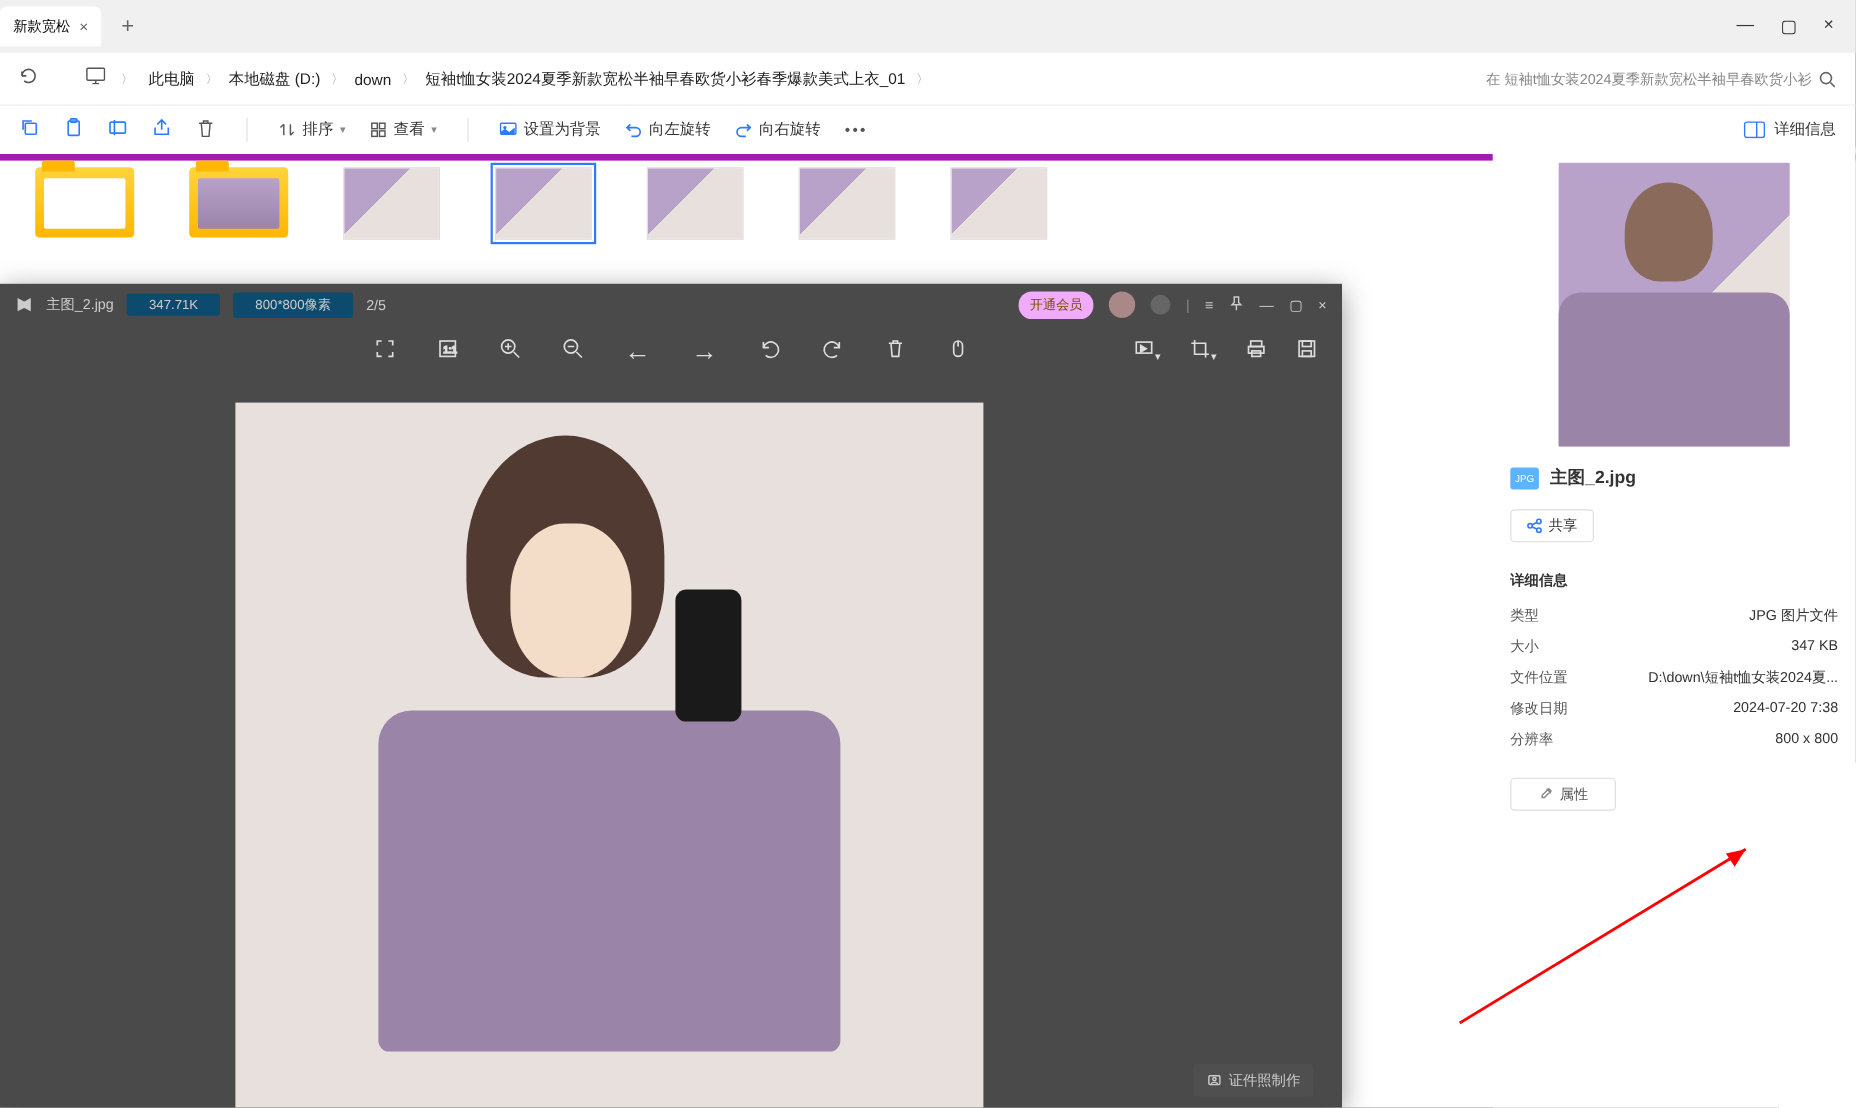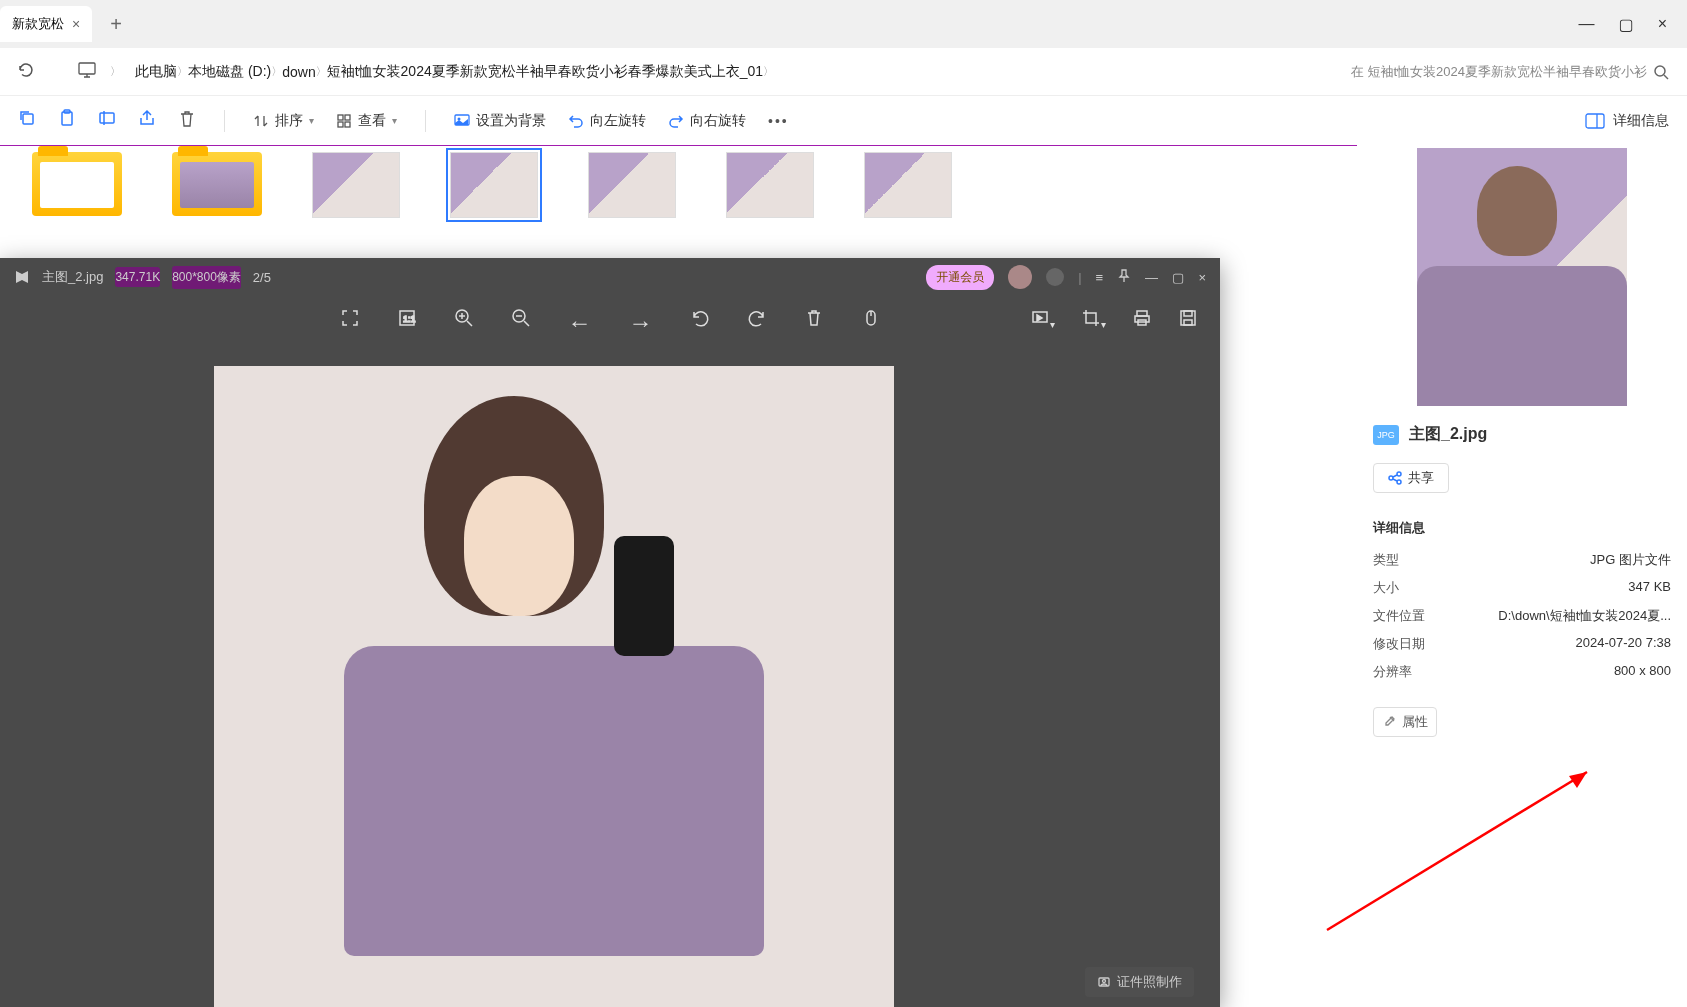--- a/index.html
+++ b/index.html
@@ -8,26 +8,26 @@
 
 .tab-bar { height: 48px; background: #f0f0f0; display: flex; align-items: center; padding-left: 0; }
 .tab { height: 36px; background: #fff; display: flex; align-items: center; padding: 0 12px; gap: 8px; border-radius: 6px 6px 0 0; font-size: 13px; }
 .tab-close { cursor: pointer; color: #666; font-size: 14px; }
 .tab-add { margin-left: 18px; color: #666; font-size: 20px; font-weight: 300; cursor: pointer; }
 .win-controls { margin-left: auto; display: flex; gap: 24px; padding-right: 20px; color: #333; }
 
 
 .breadcrumb-bar { height: 48px; display: flex; align-items: center; padding: 0 18px; gap: 14px; border-bottom: 1px solid #eee; }
 .bc-icon { color: #555; }
-.breadcrumb { display: flex; align-items: center; font-size: 14px; color: #222; }
+.breadcrumb { display: flex; align-items: center; gap: 10px; font-size: 14px; color: #222; }
 .bc-sep { color: #999; font-size: 11px; }
 .search-box { margin-left: auto; display: flex; align-items: center; gap: 6px; color: #888; font-size: 13px; }
 
 
-.toolbar { height: 50px; display: flex; align-items: center; padding: 0 18px; gap: 22px; border-bottom: 1px solid #a21caf; font-size: 14px; color: #333; }
+.toolbar { height: 50px; display: flex; align-items: center; padding: 0 18px; gap: 22px; border-bottom: 6px solid #a21caf; font-size: 14px; color: #333; }
 .tb-icon { color: #2f7bff; font-size: 18px; }
 .tb-sep { width: 1px; height: 22px; background: #e0e0e0; margin: 0 6px; }
 .tb-item { display: flex; align-items: center; gap: 6px; cursor: pointer; }
 .tb-right { margin-left: auto; display: flex; align-items: center; gap: 8px; }
 
 
 .files-row { height: 78px; display: flex; gap: 50px; padding: 6px 32px 0; align-items: flex-start; }
 .folder-thumb { width: 90px; height: 64px; background: linear-gradient(#ffd43b,#ffb700); border-radius: 4px; position: relative; }
 .folder-thumb::before { content:''; position:absolute; top:-6px; left:6px; width:30px; height:10px; background:#ffb700; border-radius:3px 3px 0 0; }
 .folder-inner { position:absolute; top:10px; left:8px; right:8px; bottom:8px; background:#fff; border-radius:2px; }
@@ -39,26 +39,26 @@
 .preview-img { width: 210px; height: 258px; margin: 0 auto 18px; background: linear-gradient(135deg, #b8a2c9 55%, #e8e0dd 55%); position: relative; }
 .head-shape { position:absolute; top:18px; left:60px; width:80px; height:90px; background:#8a6a5a; border-radius:50% 50% 40% 40%; }
 .filename-row { display: flex; align-items: center; gap: 10px; margin-bottom: 18px; }
 .file-icon { width: 26px; height: 20px; background: #5cb3ff; border-radius: 3px; font-size: 9px; color: #fff; display:flex; align-items:center; justify-content:center; }
 .filename { font-size: 16px; font-weight: 600; }
 .share-btn { display:inline-flex; align-items:center; gap:6px; border:1px solid #ddd; border-radius:4px; padding: 5px 14px; font-size:13px; color:#333; }
 .share-btn svg { color:#2f7bff; }
 .section-title { font-weight: 600; margin: 26px 0 14px; }
 .prop-row { display: flex; justify-content: space-between; margin-bottom: 10px; color: #555; }
 .prop-val { color: #333; }
-.attr-btn { display:inline-flex; align-items:center; gap:6px; border:1px solid #ddd; border-radius:4px; padding: 5px 8px; font-size:13px; color:#555; margin-top:16px; }
+.attr-btn { display:inline-flex; align-items:center; gap:6px; border:1px solid #ddd; border-radius:4px; padding: 5px 24px; font-size:13px; color:#555; margin-top:16px; }
 
 
 .viewer { position: absolute; left: 0; top: 258px; width: 1220px; height: 749px; background: #4a4a4a; box-shadow: 0 6px 24px rgba(0,0,0,0.4); }
 .viewer-title { height: 38px; display: flex; align-items: center; padding: 0 14px; gap: 12px; color: #ccc; font-size: 13px; }
-.vt-badge { background: #701a75; padding: 3px 0; border-radius: 3px; font-size: 12px; }
+.vt-badge { background: #0c4a6e; padding: 3px 20px; border-radius: 3px; font-size: 12px; }
 .vt-right { margin-left: auto; display: flex; align-items: center; gap: 14px; }
 .vip-btn { background: #f0abfc; color: #7a4b00; padding: 4px 10px; border-radius: 12px; font-size: 12px; }
 .avatar { width: 24px; height: 24px; border-radius: 50%; background: #a88; }
 .status-dot { width: 18px; height: 18px; border-radius: 50%; background: #666; }
 .viewer-tools { height: 48px; display: flex; align-items: center; justify-content: center; gap: 37px; color: #ddd; font-size: 20px; }
 .viewer-tools .right-tools { position: absolute; right: 22px; display: flex; gap: 26px; }
 .viewer-img { position: absolute; left: 214px; top: 108px; width: 680px; height: 641px; background: #e8e0dd; }
 .person { position:absolute; top:30px; left:130px; width:420px; height:560px; }
 .hair { position:absolute; top:0; left:80px; width:180px; height:220px; background:#513a32; border-radius:50% 50% 40% 40%; }
 .face { position:absolute; top:80px; left:120px; width:110px; height:140px; background:#f3dcc8; border-radius:45%; }

